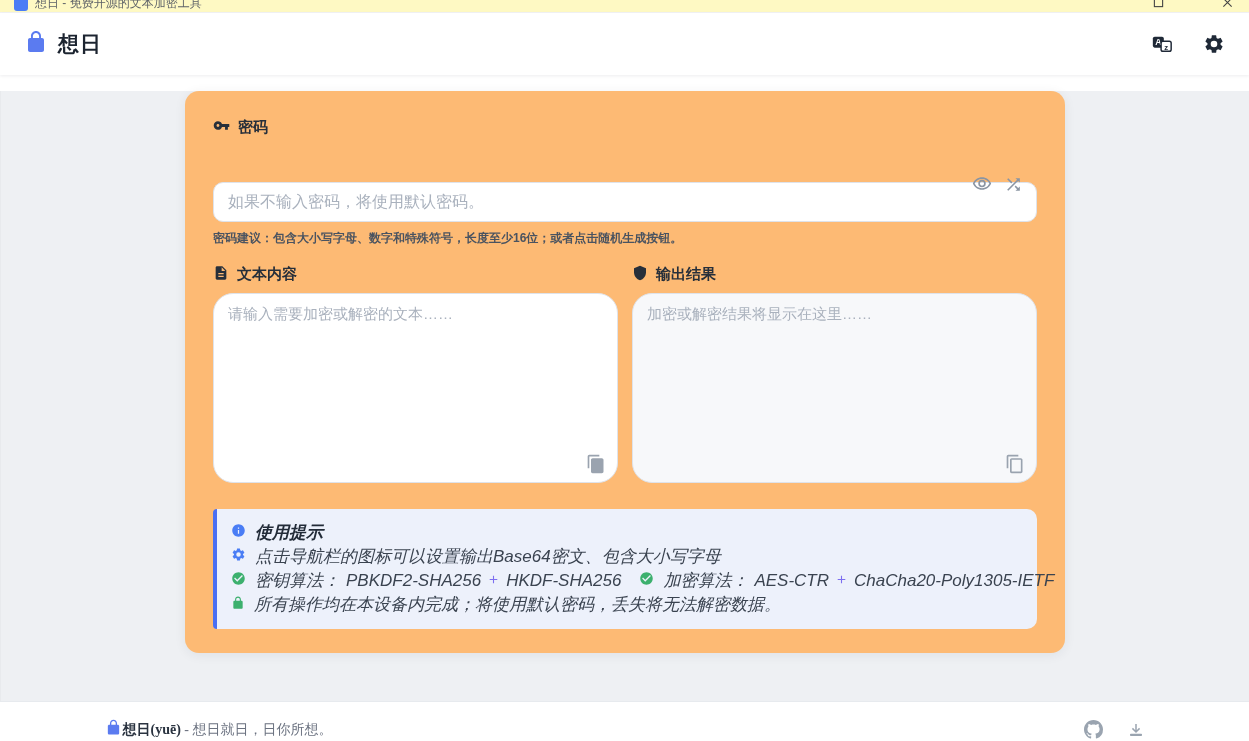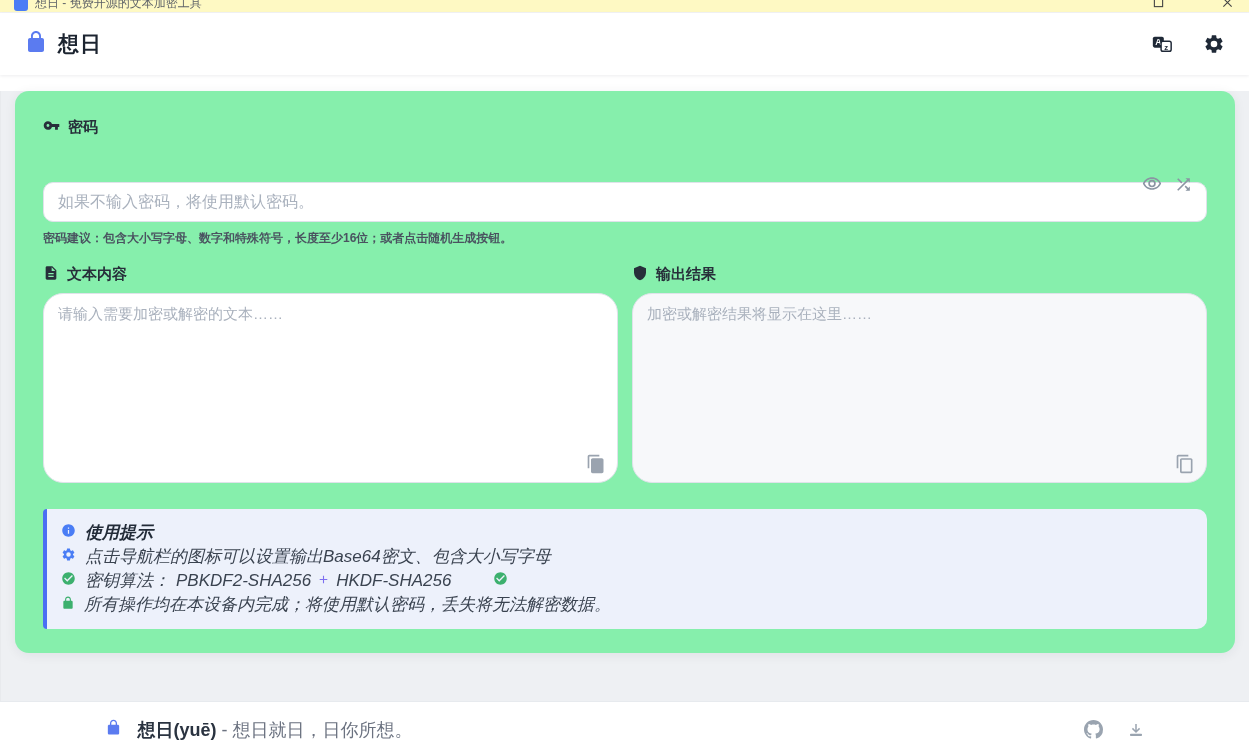--- a/index.html
+++ b/index.html
@@ -17,21 +17,21 @@
 
   
   .header { height:62px; background:#ffffff; display:flex; align-items:center;
             padding:0 24px; box-shadow:0 1px 3px rgba(20,30,50,.08); position:relative; z-index:2; }
   .header-title { font-size:21px; font-weight:bold; color:#1c2430; margin-left:10px; letter-spacing:1px; }
   .header-right { margin-left:auto; display:flex; align-items:center; gap:30px; }
   .icon-btn { background:none; border:none; cursor:pointer; display:flex; align-items:center; }
 
   
   .main { background:#eef0f3; height:610px; border-left:1px solid #e8eaed; }
-  .card { width:1220px; margin:16px auto 0; background:#86efac; border-radius:14px;
+  .card { width:880px; margin:16px auto 0; background:#fdba74; border-radius:14px;
           box-shadow:0 2px 12px rgba(31,45,61,.07); padding:26px 28px 24px; }
 
   .sec-label { display:flex; align-items:center; gap:8px; font-size:15px; font-weight:bold;
                color:#272f3a; margin-bottom:9px; }
 
   .pwd-wrap { position:relative; }
   .pwd-input { width:100%; height:40px; border:1px solid #dfe3ea; border-radius:10px;
                padding:0 78px 0 14px; font-size:16px; color:#333; outline:none;
                font-family:Liberation Serif, serif;margin-top:36px; }
   .pwd-input::placeholder { color:#a9b1bd; }
@@ -63,21 +63,21 @@
           padding:12px 14px; font-size:17px; color:#3a4350;font-style:italic; }
   .tip-line { display:flex; align-items:center; gap:9px; line-height:24px; white-space:nowrap; }
   .tip-title { font-weight:bold; color:#222b38; }
   .tip-gap { display:inline-block; width:24px; }
   .algo { display:inline-flex; align-items:center; gap:6px; }
 
   
   .footer { height:56px; background:#ffffff; border-top:1px solid #e7eaee;
             display:flex; align-items:center; }
   .footer-inner { width:1040px; margin:0 auto; display:flex; align-items:center; }
-  .footer-text { margin-left:16px; font-size:18px; color:#6b7280; }
+  .footer-text { margin-left:1px; font-size:14px; color:#6b7280;font-family:Liberation Serif, serif; }
   .footer-brand { font-weight:bold; color:#2a3340; }
   .footer-icons { margin-left:auto; display:flex; gap:24px; align-items:center; }
   .footer-icons a { display:flex; }
 </style>
 </head>
 <body>
 
 <div class="tabstrip">
   <div class="tab-left">
     <span class="favicon"></span>
@@ -221,20 +221,30 @@
               </svg>
           </span>
           <span>HKDF-SHA256</span>
         </span>
         <span class="tip-gap"></span>
         <span>
           <svg width="15" height="15" viewBox="0 0 24 24" fill="#3cb06e">
               <path d="M12 2C6.48 2 2 6.48 2 12s4.48 10 10 10 10-4.48 10-10S17.52 2 12 2zm-2 15-5-5 1.41-1.41L10 14.17l7.59-7.59L19 8l-9 9z"></path>
             </svg>
         </span>
+        <span class="algo">
+          <span>加密算法：</span>
+            <span>AES-CTR</span>
+          <span>
+            <svg width="13" height="13" viewBox="0 0 24 24" fill="#7d6ef0">
+                <path d="M19 13h-6v6h-2v-6H5v-2h6V5h2v6h6v2z"></path>
+              </svg>
+          </span>
+          <span>ChaCha20-Poly1305-IETF</span>
+        </span>
       </div>
       <div class="tip-line">
         <span>
           <svg width="14" height="14" viewBox="0 0 24 24" fill="#3cb06e">
               <path d="M18 8h-1V6c0-2.76-2.24-5-5-5S7 3.24 7 6v2H6c-1.1 0-2 .9-2 2v10c0 1.1.9 2 2 2h12c1.1 0 2-.9 2-2V10c0-1.1-.9-2-2-2zm-2.9 0H8.9V6c0-1.71 1.39-3.1 3.1-3.1 1.71 0 3.1 1.39 3.1 3.1v2z"></path>
             </svg>
         </span>
         <span>所有操作均在本设备内完成；将使用默认密码，丢失将无法解密数据。</span>
       </div>
     </div>

